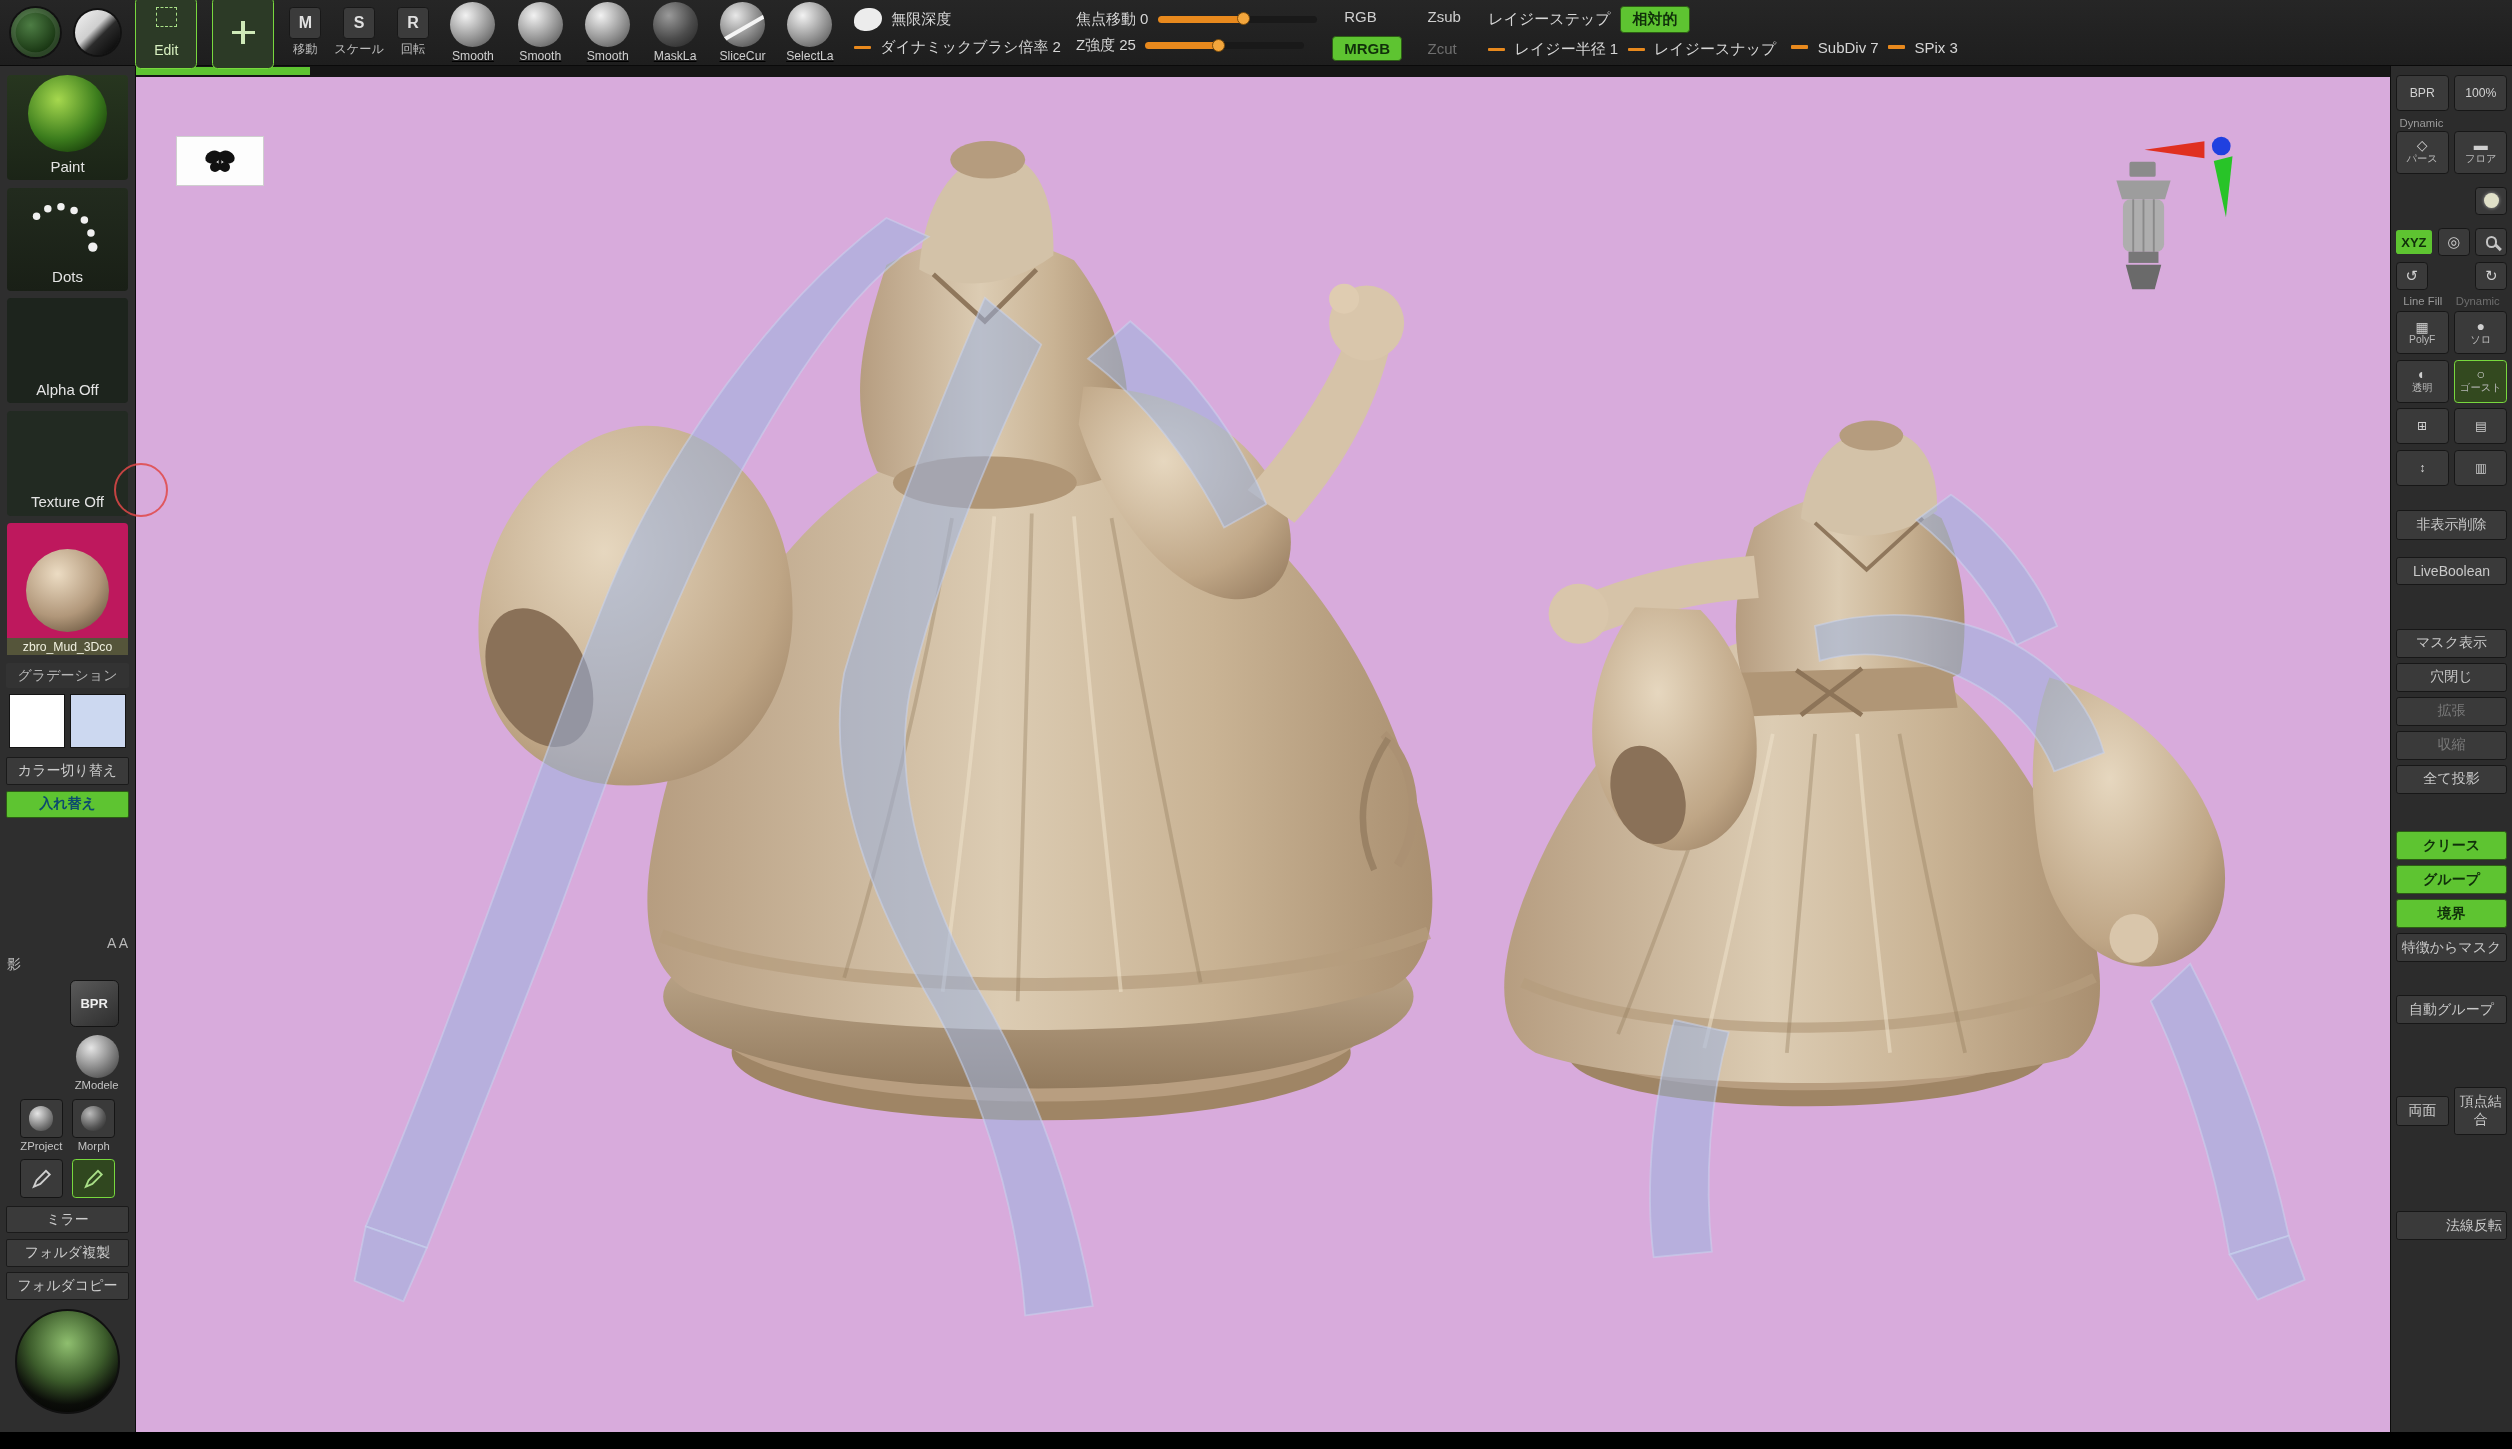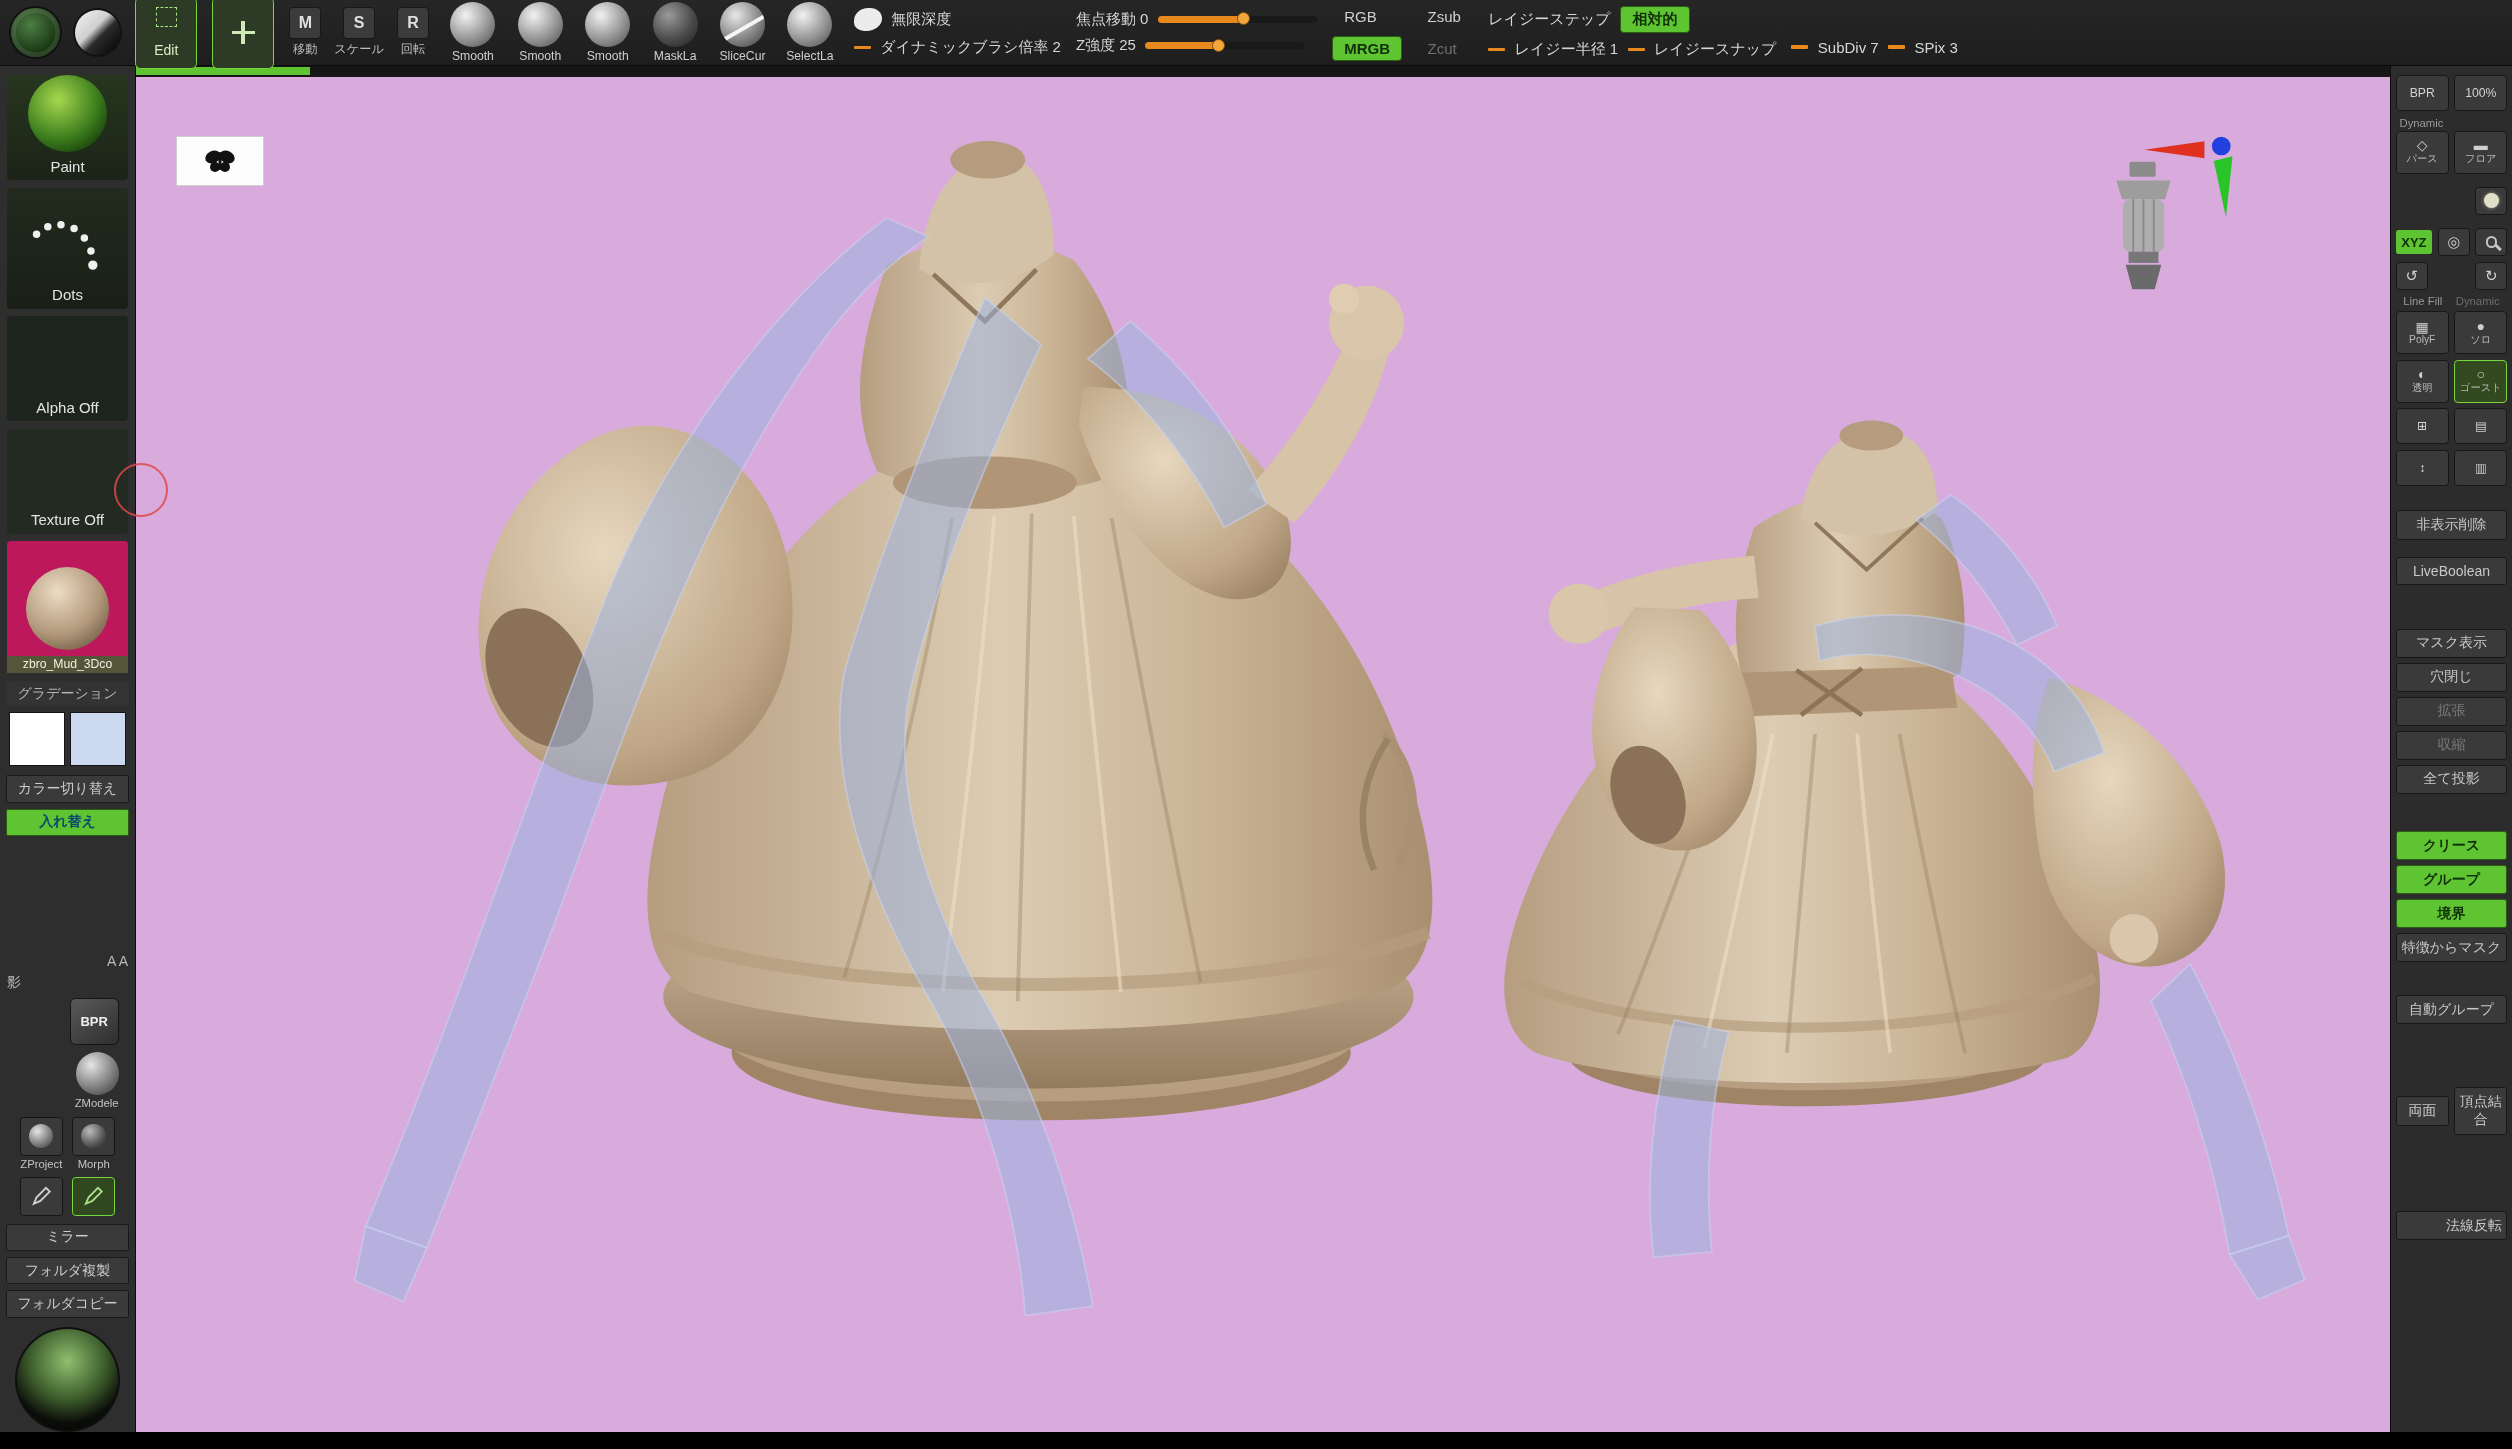--- a/index.html
+++ b/index.html
@@ -19,21 +19,21 @@
   .cross-icon { position:relative;width:22.5px;height:22.5px; }
   .cross-icon::before,.cross-icon::after{content:"";position:absolute;background:#cfe9b8;}
   .cross-icon::before{left:9.4px;top:0;width:3.8px;height:22.5px;}
   .cross-icon::after{top:9.4px;left:0;height:3.8px;width:22.5px;}
   .mini-tools{display:flex;gap:13px;align-items:flex-start;}
   .mini-tool{display:flex;flex-direction:column;align-items:center;gap:2.8px;}
   .mini-tile{width:32px;height:32px;background:#3b3b3b;border:0.9px solid #181818;border-radius:3.8px;color:#e0e0e0;
              font-weight:bold;font-size:16px;display:flex;align-items:center;justify-content:center;}
   .mini-label{font-size:12.2px;color:#bdbdbd;}
   .brushes{display:flex;gap:9.4px;align-items:flex-start;}
-  .brush{display:flex;flex-direction:column;align-items:center;gap:1.9px;width:58px;}
+  .brush{display:flex;flex-direction:column;align-items:center;gap:1.9px;width:58px;text-decoration:underline;}
   .brush-ball{width:45px;height:45px;border-radius:50%;background:radial-gradient(circle at 35% 30%, #f2f2f2, #8d8d8d 60%, #474747);}
   .brush-ball.dark{background:radial-gradient(circle at 35% 30%, #9a9a9a, #4c4c4c 55%, #1f1f1f);}
   .brush-ball.slice{background:radial-gradient(circle at 35% 30%, #e8e8e8, #7e7e7e 60%, #3a3a3a);position:relative;overflow:hidden;}
   .brush-ball.slice::after{content:"";position:absolute;left:-3.8px;top:24.4px;width:56px;height:3.8px;background:#f5f5f5;transform:rotate(-30deg);}
   .brush-label{font-size:12.2px;color:#cfcfcf;white-space:nowrap;}
   .tb-col{display:flex;flex-direction:column;justify-content:center;gap:7.5px;}
   .tb-row{display:flex;align-items:center;gap:9.4px;}
   .tb-text{font-size:15px;color:#d6d6d6;white-space:nowrap;}
   .tick{display:inline-block;width:17px;height:3.8px;background:#e8891d;border-radius:0.9px;}
   .blob-icon{width:28px;height:22.5px;background:#ececec;border-radius:55% 45% 60% 40%/60% 50% 60% 40%;}
@@ -49,21 +49,21 @@
   #progress-strip{position:absolute;left:136px;top:67px;width:174px;height:8.4px;background:#5ec431;z-index:25;}
 
   
   #left-sidebar{position:absolute;left:0;top:66px;width:136px;bottom:17px;background:#2e2e2e;border-right:0.9px solid #0c0c0c;
                 display:flex;flex-direction:column;align-items:center;padding-top:9.4px;z-index:20;overflow:hidden;}
   .ls-tile{width:121px;display:flex;flex-direction:column;align-items:center;justify-content:flex-end;gap:5.6px;
            border-radius:3.8px;margin-bottom:7.5px;padding-bottom:5.6px;}
   .ls-tile .cap{font-size:15px;color:#e4e4e4;}
   .t-paint{height:105px;background:linear-gradient(#27361f,#1b2417);}
   .paint-ball{width:79px;height:79px;border-radius:50%;background:radial-gradient(circle at 38% 32%, #a6d84e, #3c7d1d 55%, #173c0a 85%);}
-  .t-dots{height:121px;background:linear-gradient(#222b1e,#191f16);}
+  .t-dots{height:103px;background:linear-gradient(#222b1e,#191f16);}
   .t-alpha{height:105px;background:#1d241d;}
   .t-texture{height:105px;background:#222a22;}
   .t-material{height:132px;background:#be185d;}
   .mat-ball{width:83px;height:83px;border-radius:50%;background:radial-gradient(circle at 38% 30%, #ecdcc3, #b1977a 55%, #66533c 90%);}
   .mat-cap{font-size:12.2px;color:#f0f0e0;background:#55553a;width:121px;text-align:center;padding:1.9px 0;}
   .ls-strip{width:123px;background:#3a3a3a;border:0.9px solid #1a1a1a;color:#cccccc;font-size:14px;text-align:center;
             padding:3.8px 0;margin-bottom:5.6px;border-radius:1.9px;}
   .ls-strip.header{background:#333;color:#b5b5b5;border:none;}
   .ls-strip.green{background:#5ec431;color:#0c4a6e;font-weight:bold;border-color:#2c5d14;}
   .swatches{display:flex;gap:4.7px;margin-bottom:9.4px;}

